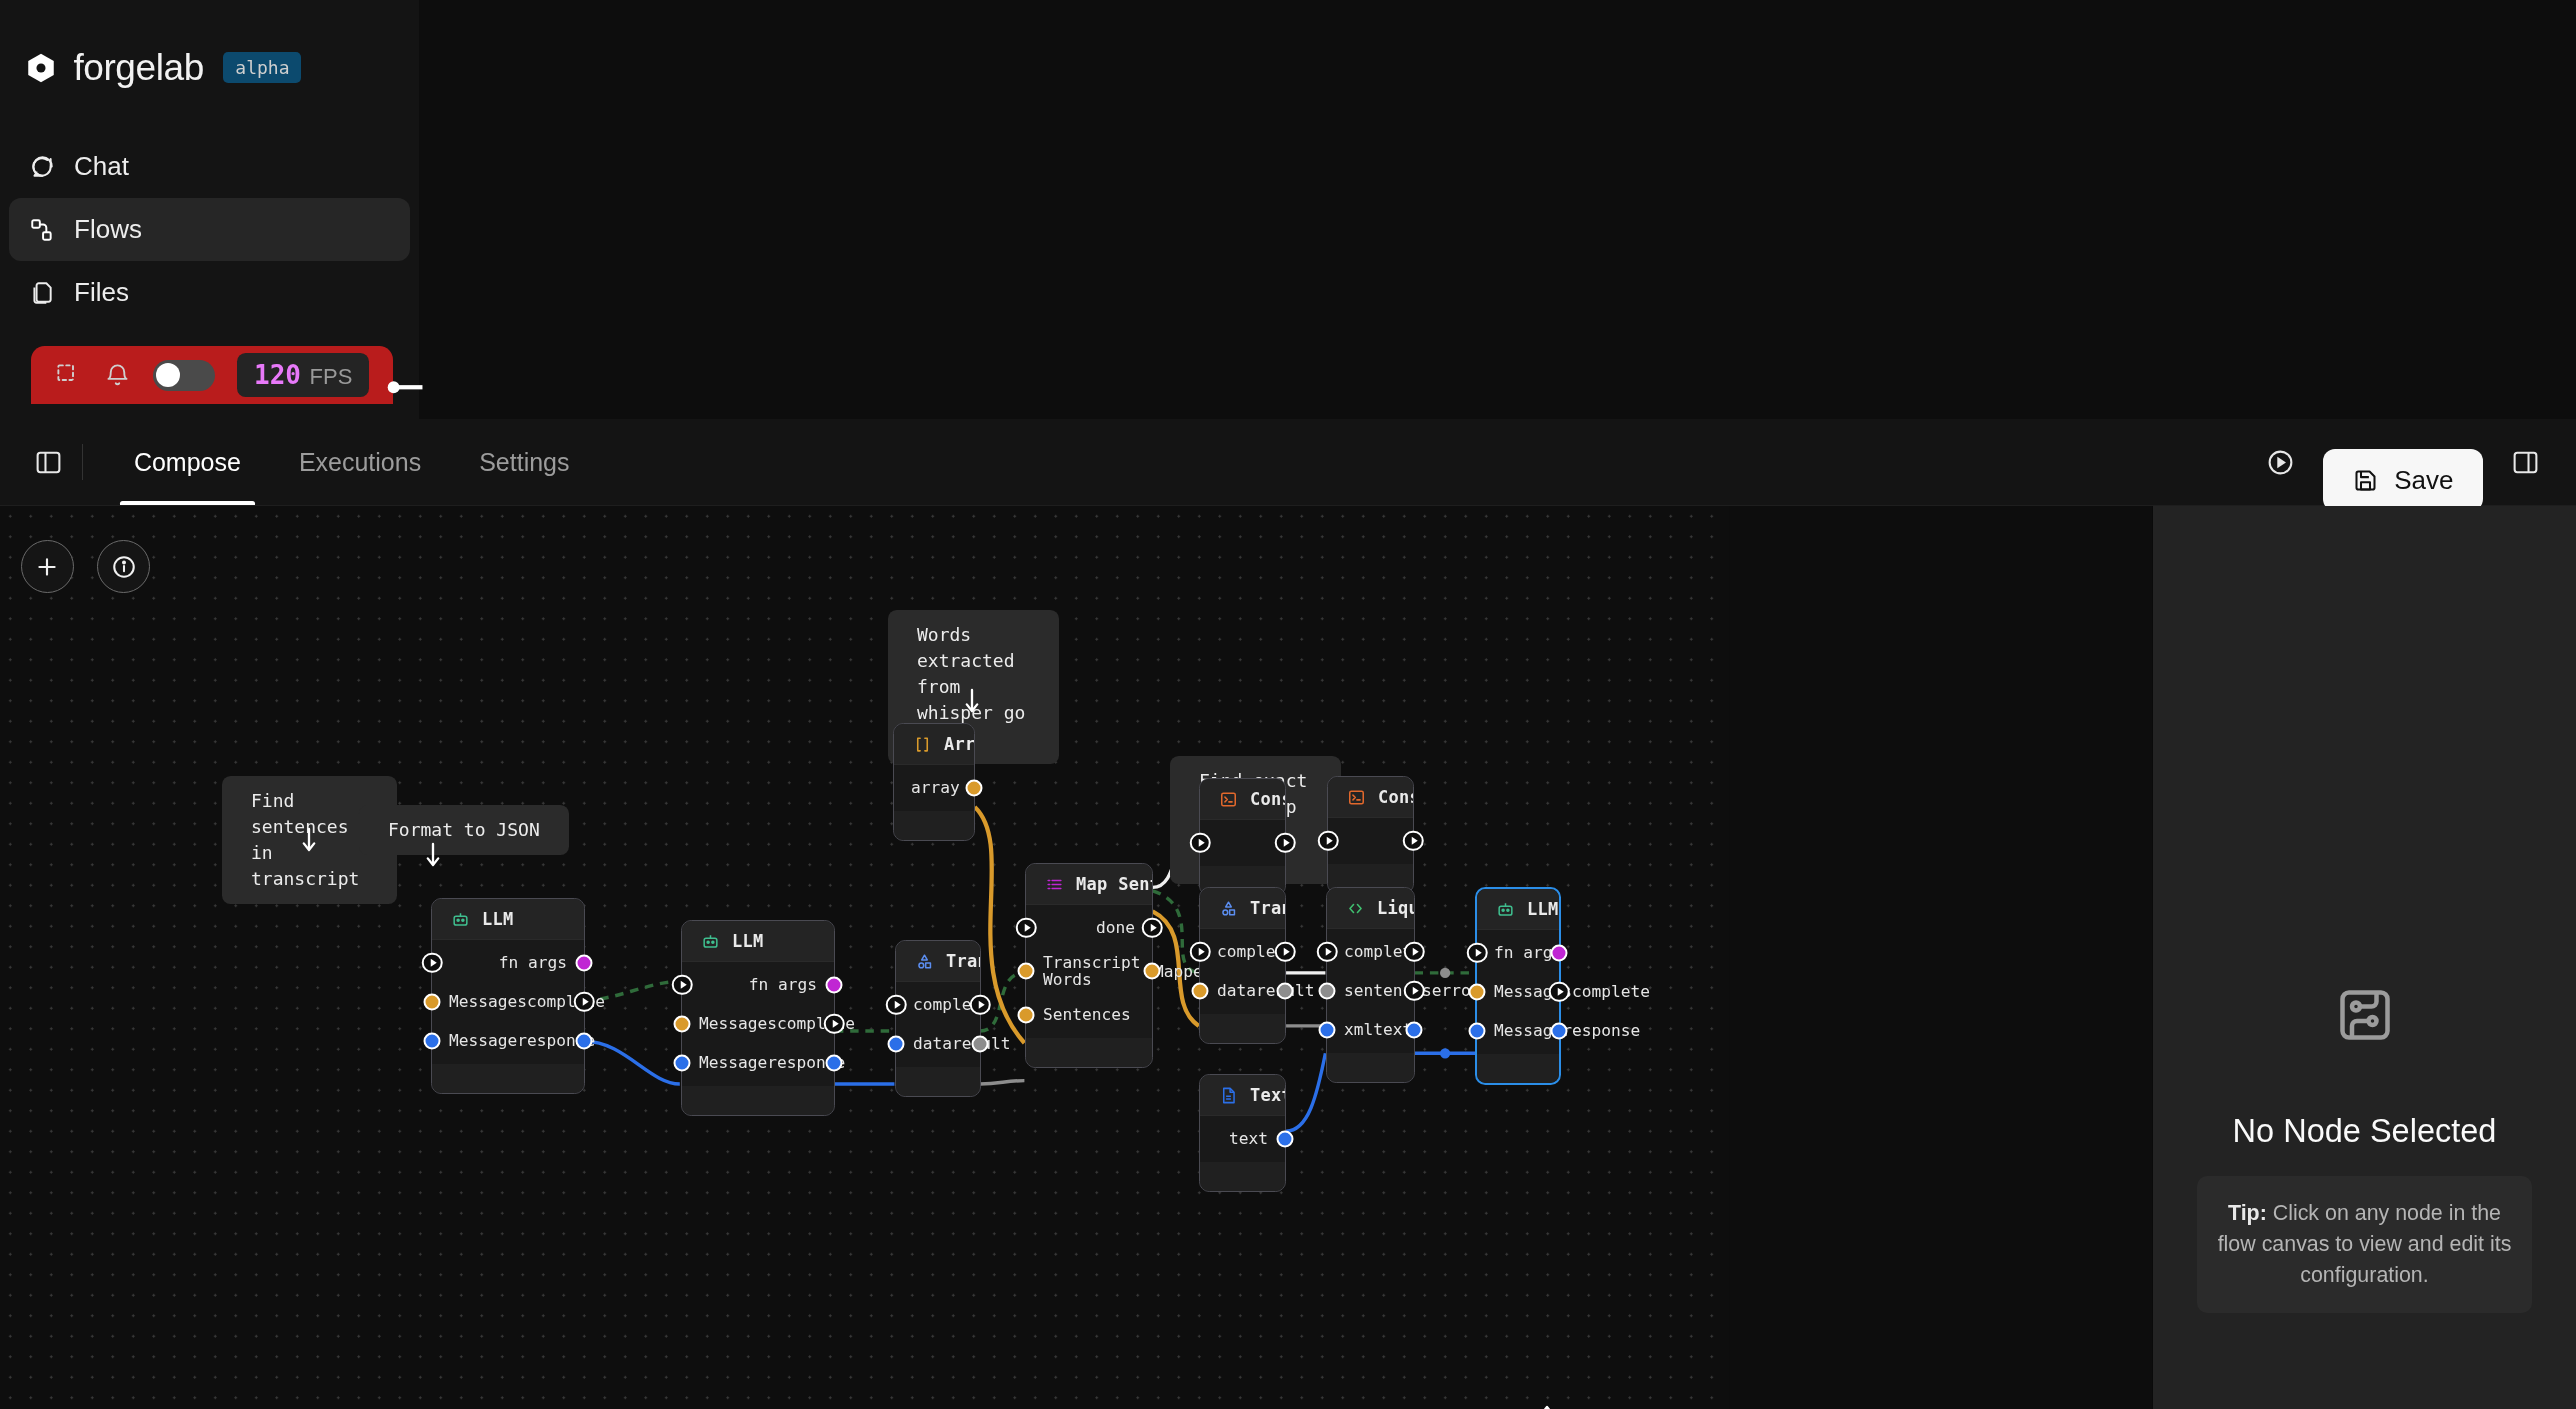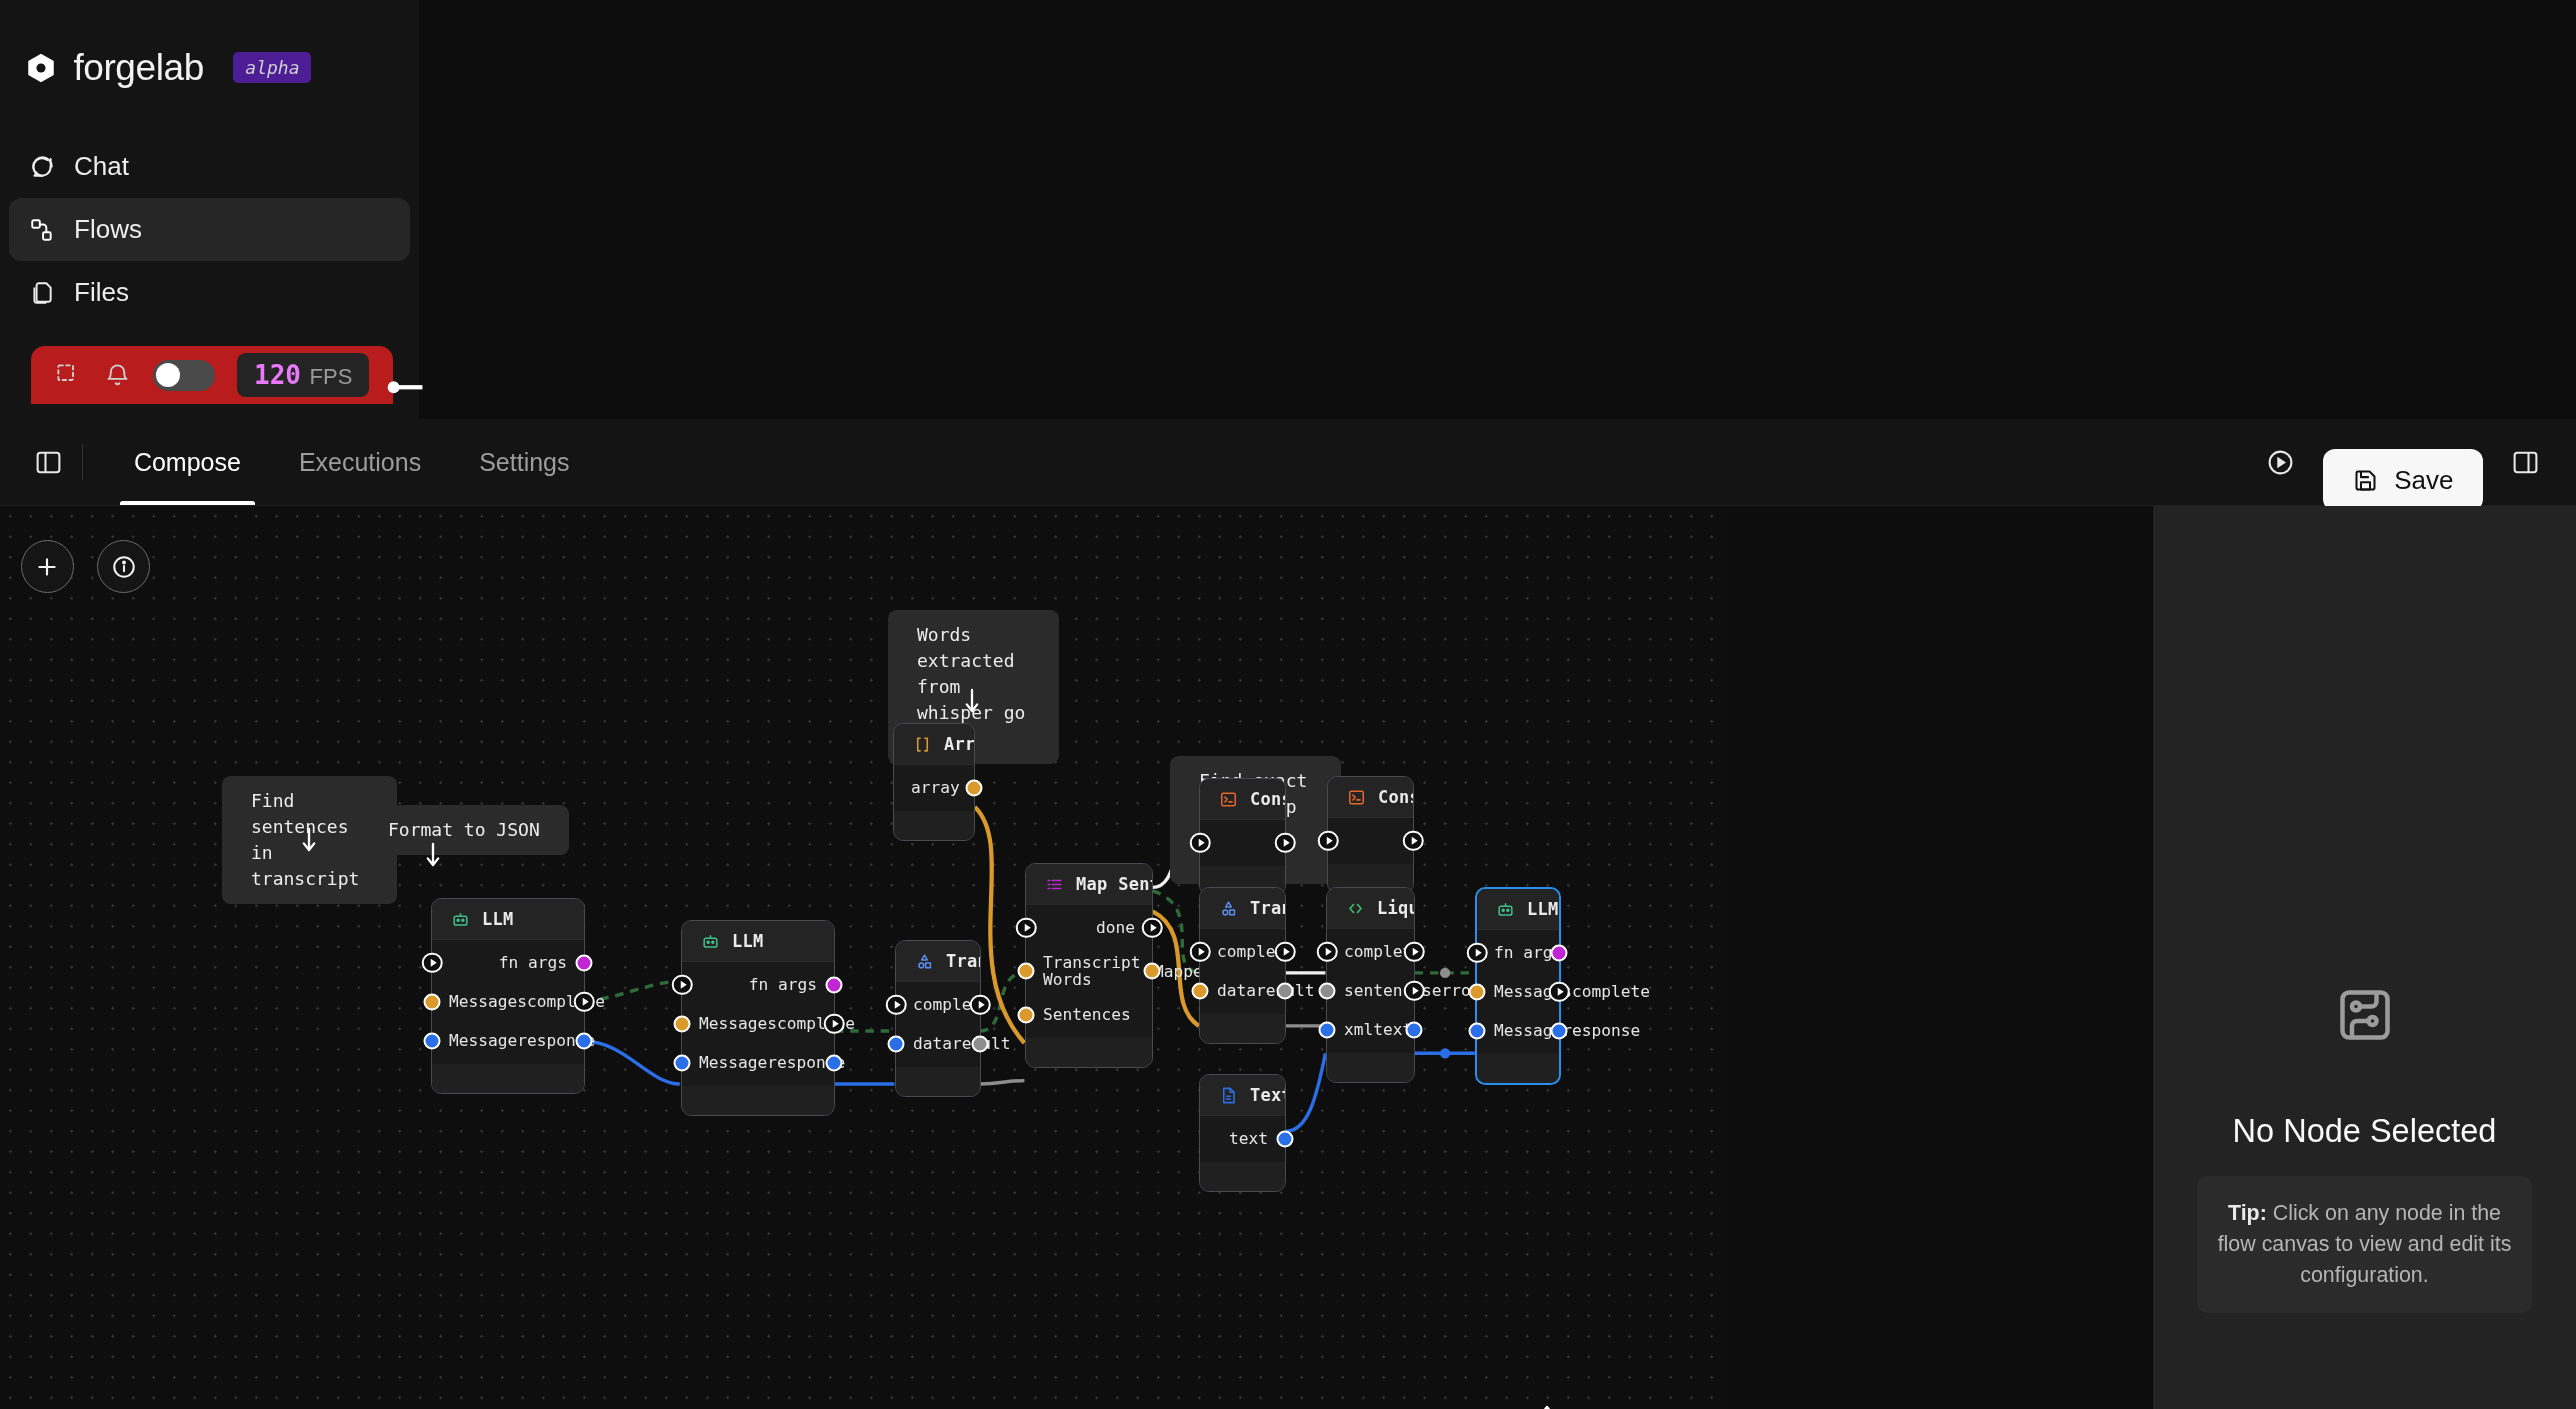--- a/index.html
+++ b/index.html
@@ -22,24 +22,24 @@
     display: flex; align-items: center; gap: 15.4px;
     padding: 41px 0 0 24px;
     height: 94px;
   }
   .brand-mark { width: 34px; height: 34px; flex: 0 0 34px; }
   .brand-name {
     font-size: 37px; font-weight: 400; color: #f2f2f2;
     letter-spacing: -0.4px;
   }
   .brand-badge {
-    margin-left: 14px;
-    background: #4c1d95; color: #cfcfcf;
+    margin-left: 4px;
+    background: #0c4a6e; color: #cfcfcf;
     font-family: "DejaVu Sans Mono", monospace;
-    font-size: 18px; padding: 5.1px 12px; border-radius: 5.1px; font-style: italic;
+    font-size: 18px; padding: 5.1px 12px; border-radius: 5.1px;
   }
   .nav { margin-top: 41px; padding: 0 8.6px; }
   .nav-item {
     display: flex; align-items: center; gap: 19px;
     height: 63px; padding: 0 20.5px;
     border-radius: 12px; color: #ededed;
     font-size: 26px; cursor: pointer;
   }
   .nav-item.active { background: #262626; }
   .nav-ico { width: 26px; height: 26px; flex: 0 0 26px; display:flex; align-items:center; justify-content:center;}

